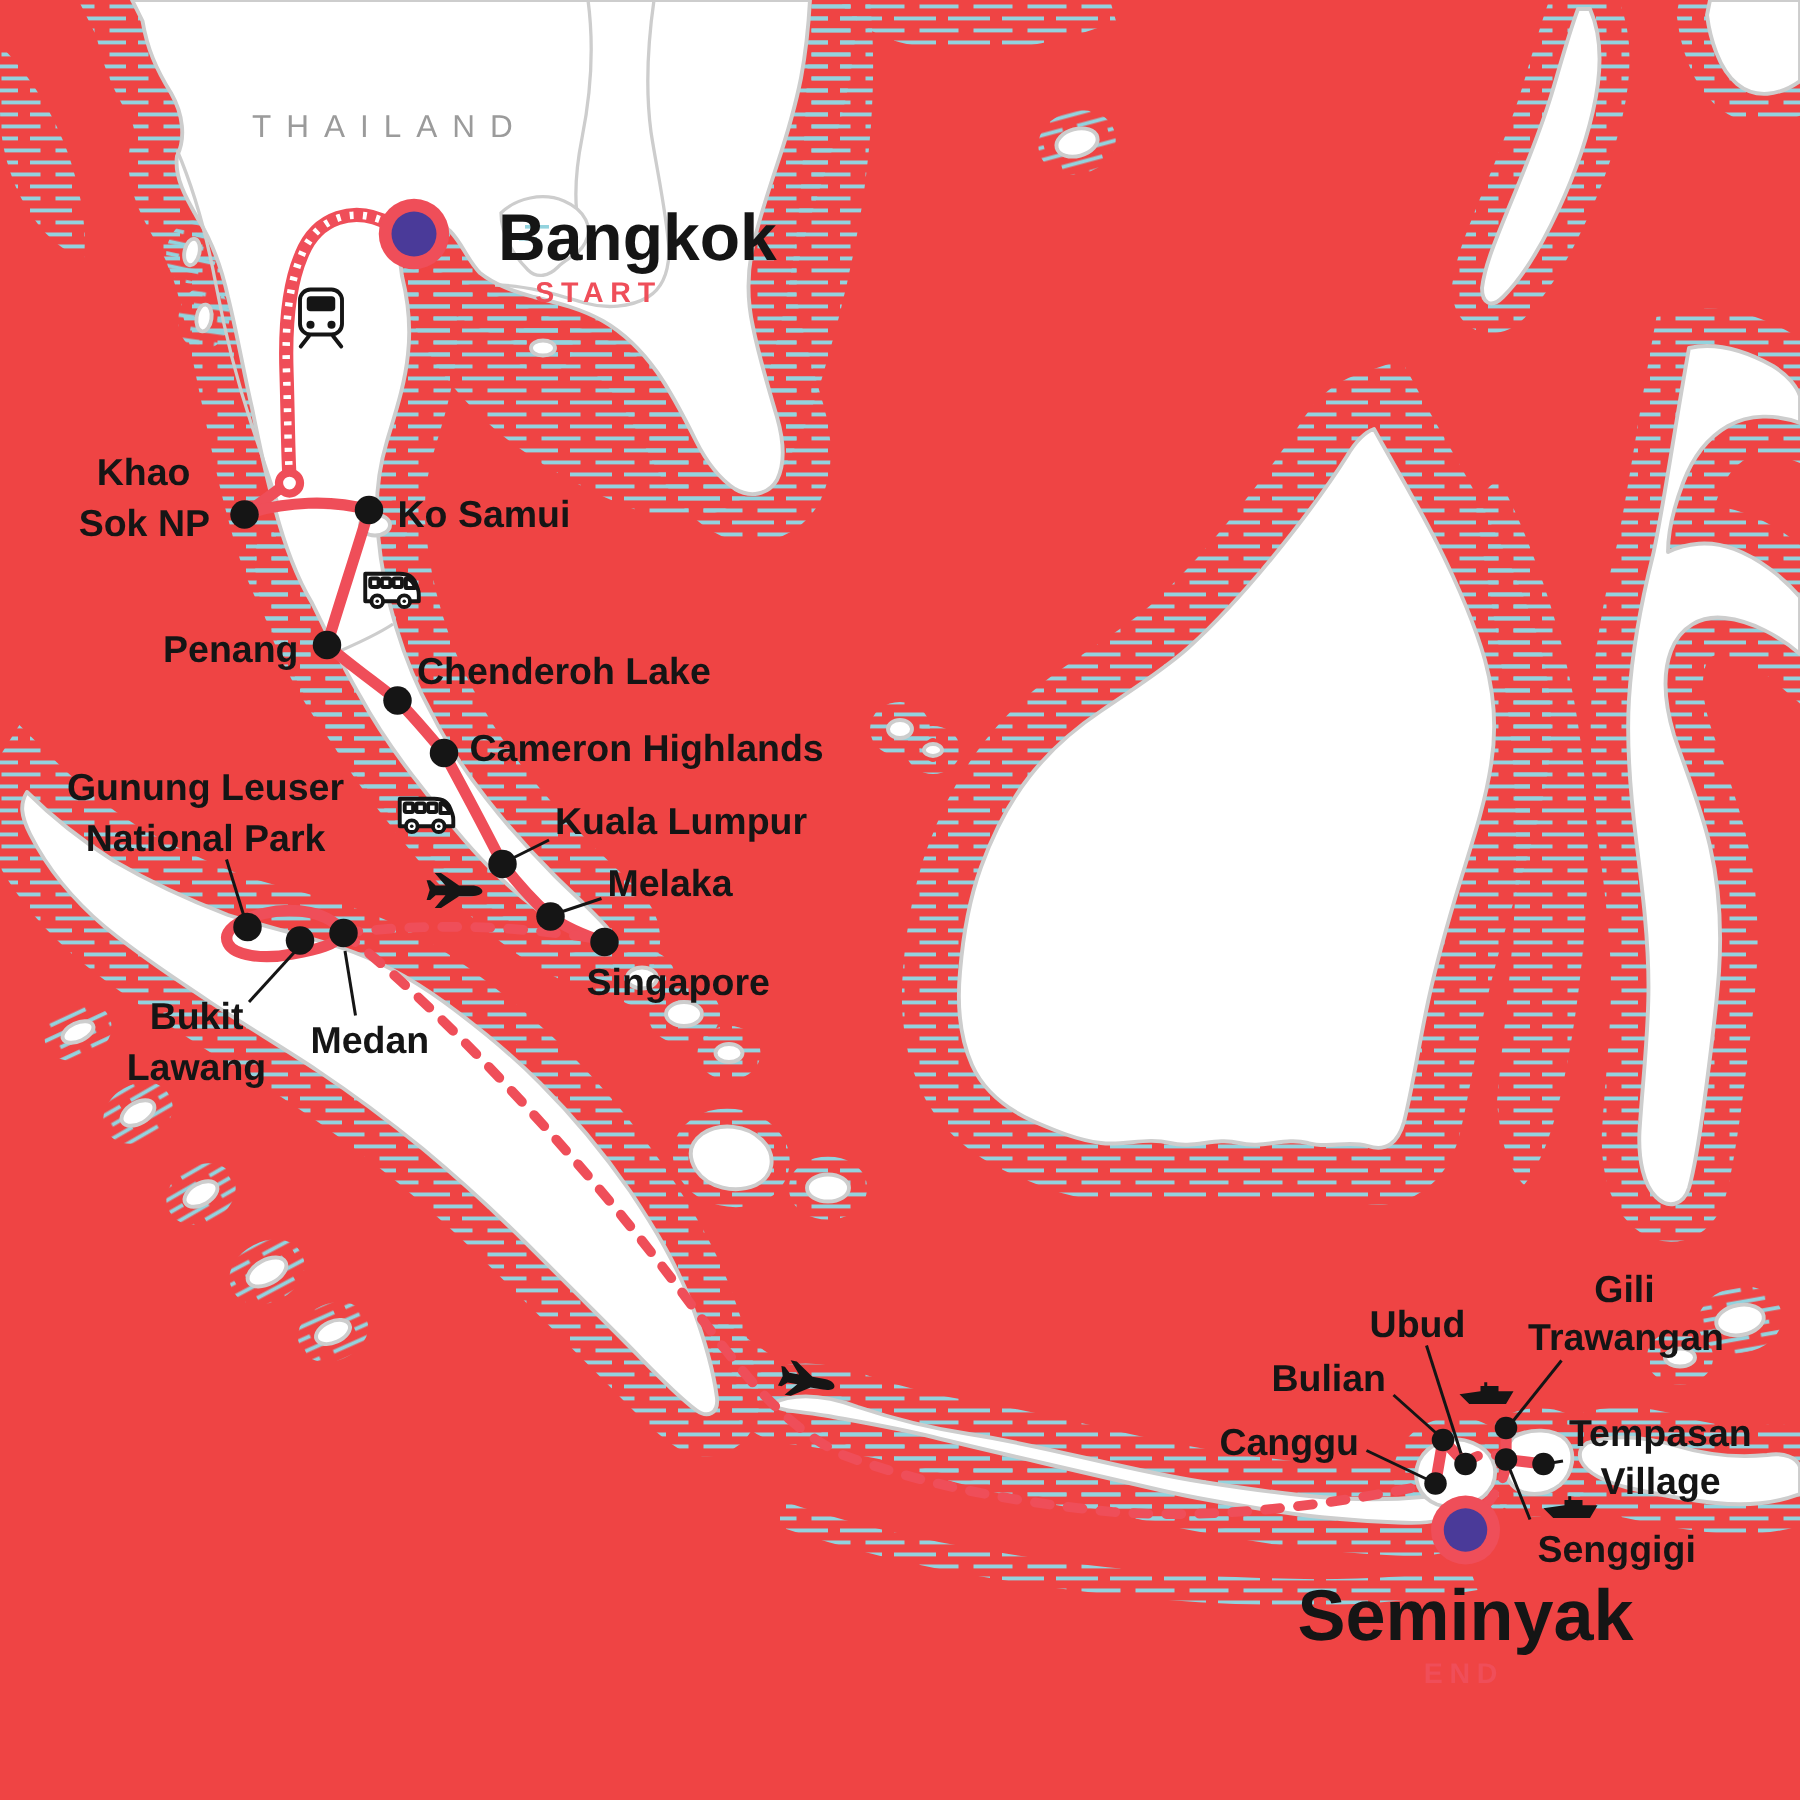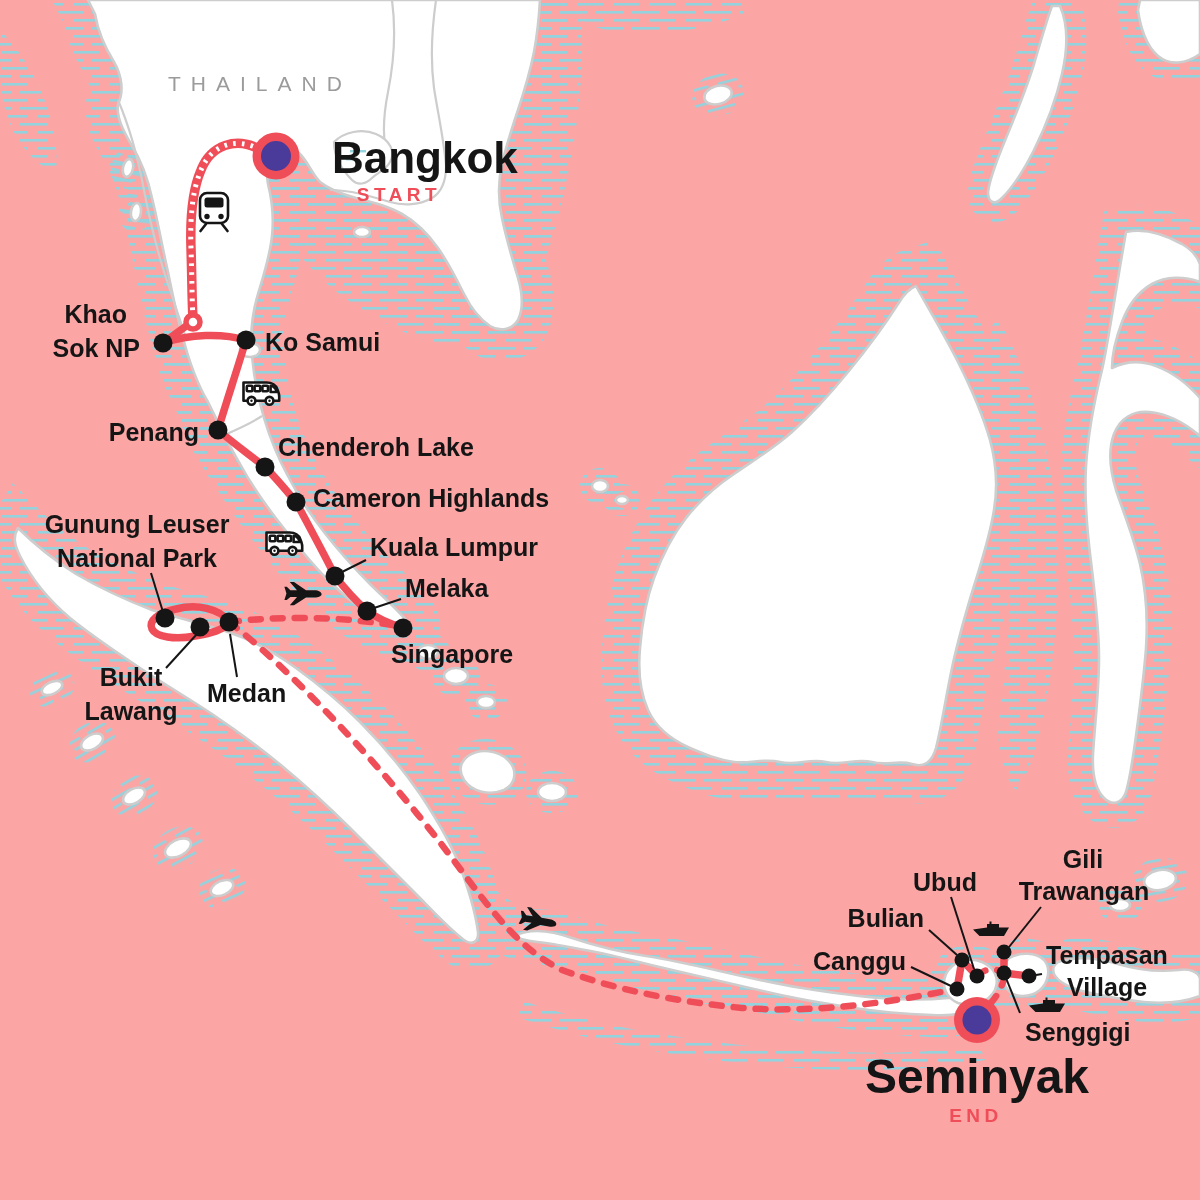--- a/index.html
+++ b/index.html
@@ -1,16 +1,16 @@
 <!DOCTYPE html>
 <html style="--route: #EF4E59; --purple: #4A3A99; --ink: #151515; --coast: #CDCDCD; --region: #9B9B9B;"><head>
 <meta charset="utf-8">
 <style>
   html,body{margin:0;padding:0;background:#fff;}
-  .map-wrap{width:1200px;height:1200px;overflow:hidden;background:#fca5a5;position:relative;}
+  .map-wrap{width:1200px;height:1200px;overflow:hidden;background:#ef4444;position:relative;}
   svg{display:block;}
   text{font-family:"Liberation Sans",sans-serif;}
   .halo{fill:none;stroke:url(#hatch);}
   .land{fill:#ffffff;stroke:var(--coast);stroke-width:2.6;stroke-linejoin:round;}
   .hatchfill{fill:url(#hatch);stroke:none;}
   .border{fill:none;stroke:var(--coast);stroke-width:2.2;stroke-linejoin:round;}
   .lake{fill:#fff;stroke:var(--coast);stroke-width:2.2;}
   .region-label{fill:var(--region);font-size:21px;font-weight:400;letter-spacing:10px;}
   .r-solid{fill:none;stroke:var(--route);stroke-width:7.5;stroke-linecap:round;stroke-linejoin:round;}
   .r-dash{fill:none;stroke:var(--route);stroke-width:6.5;stroke-linecap:round;stroke-dasharray:10 12;}

